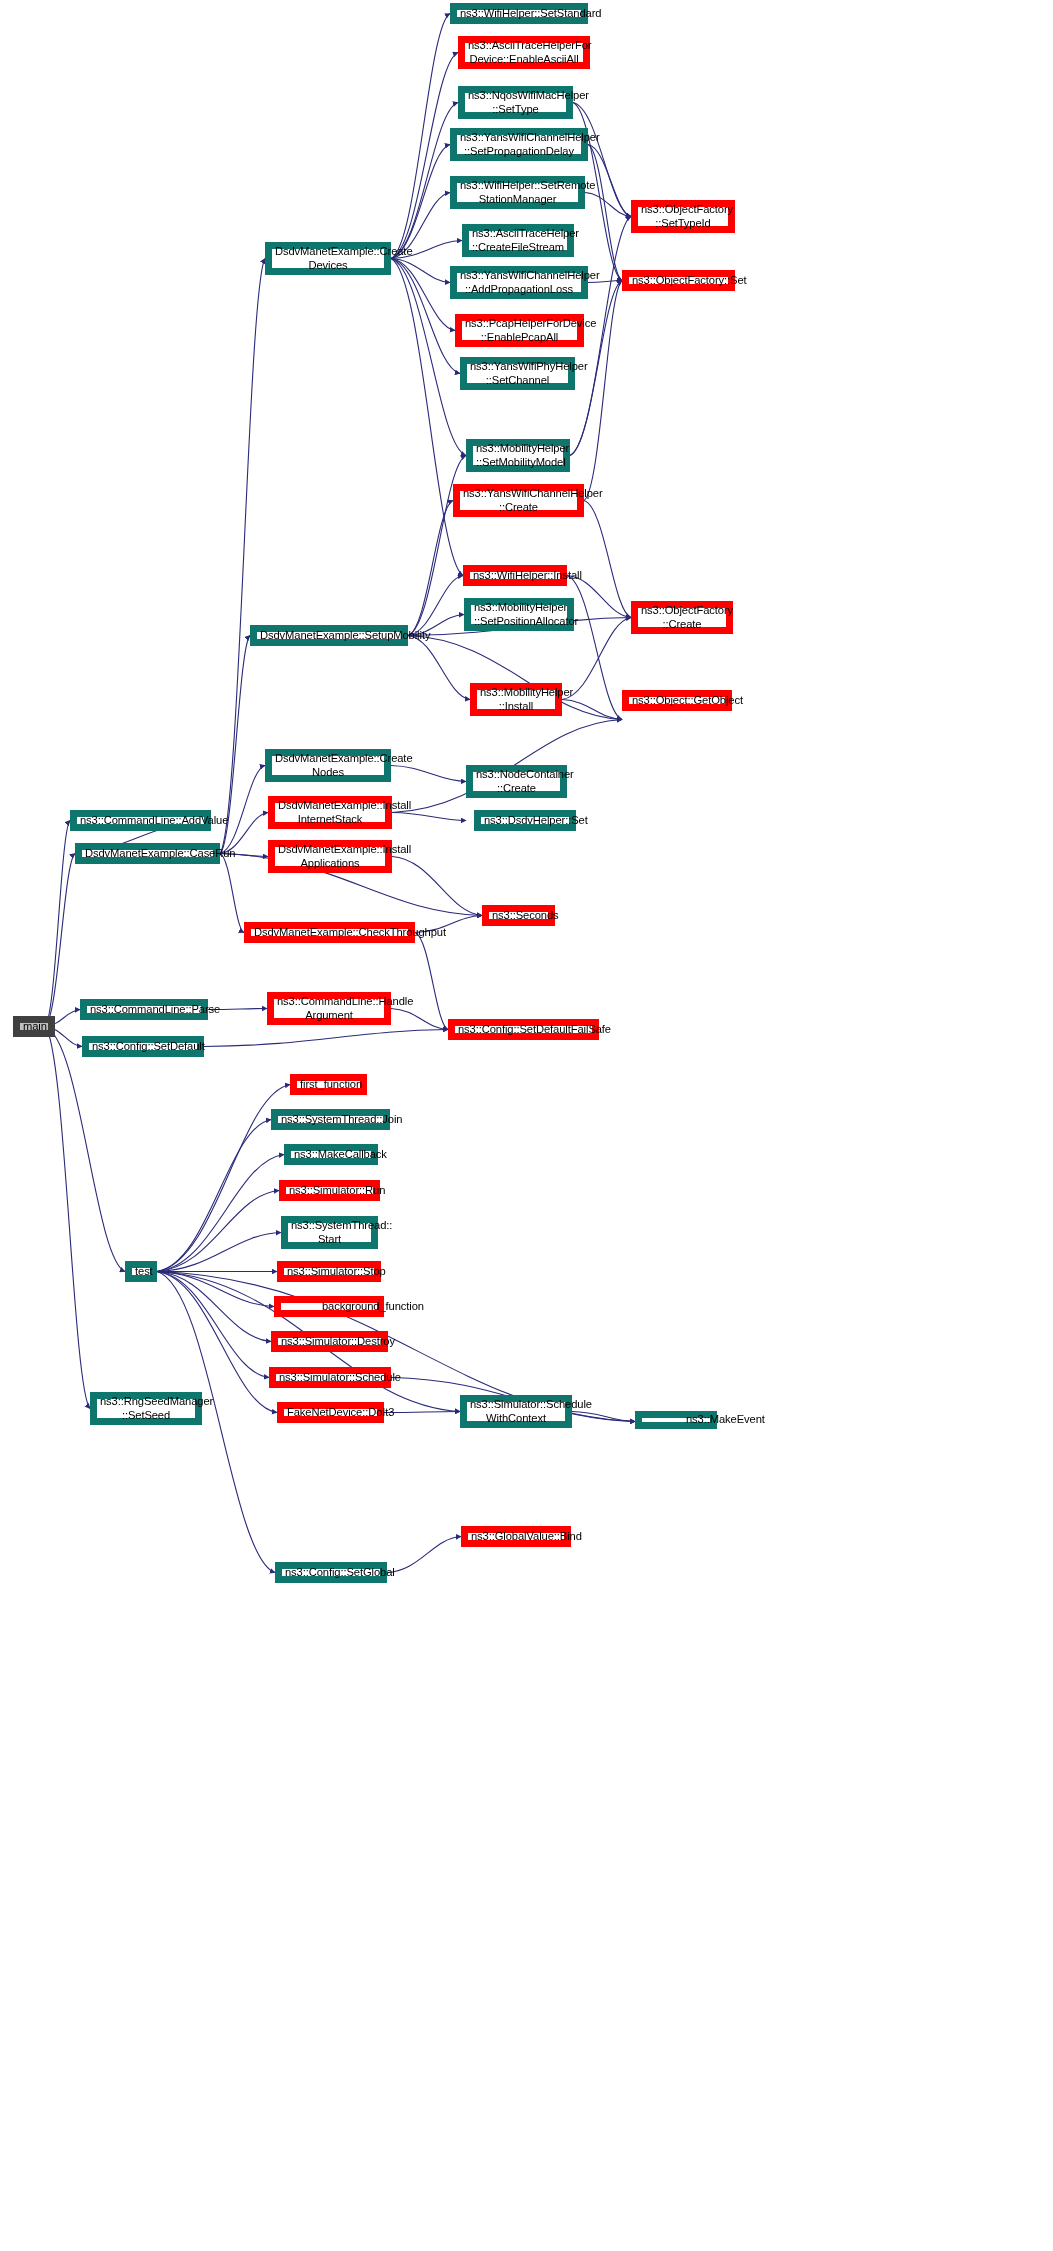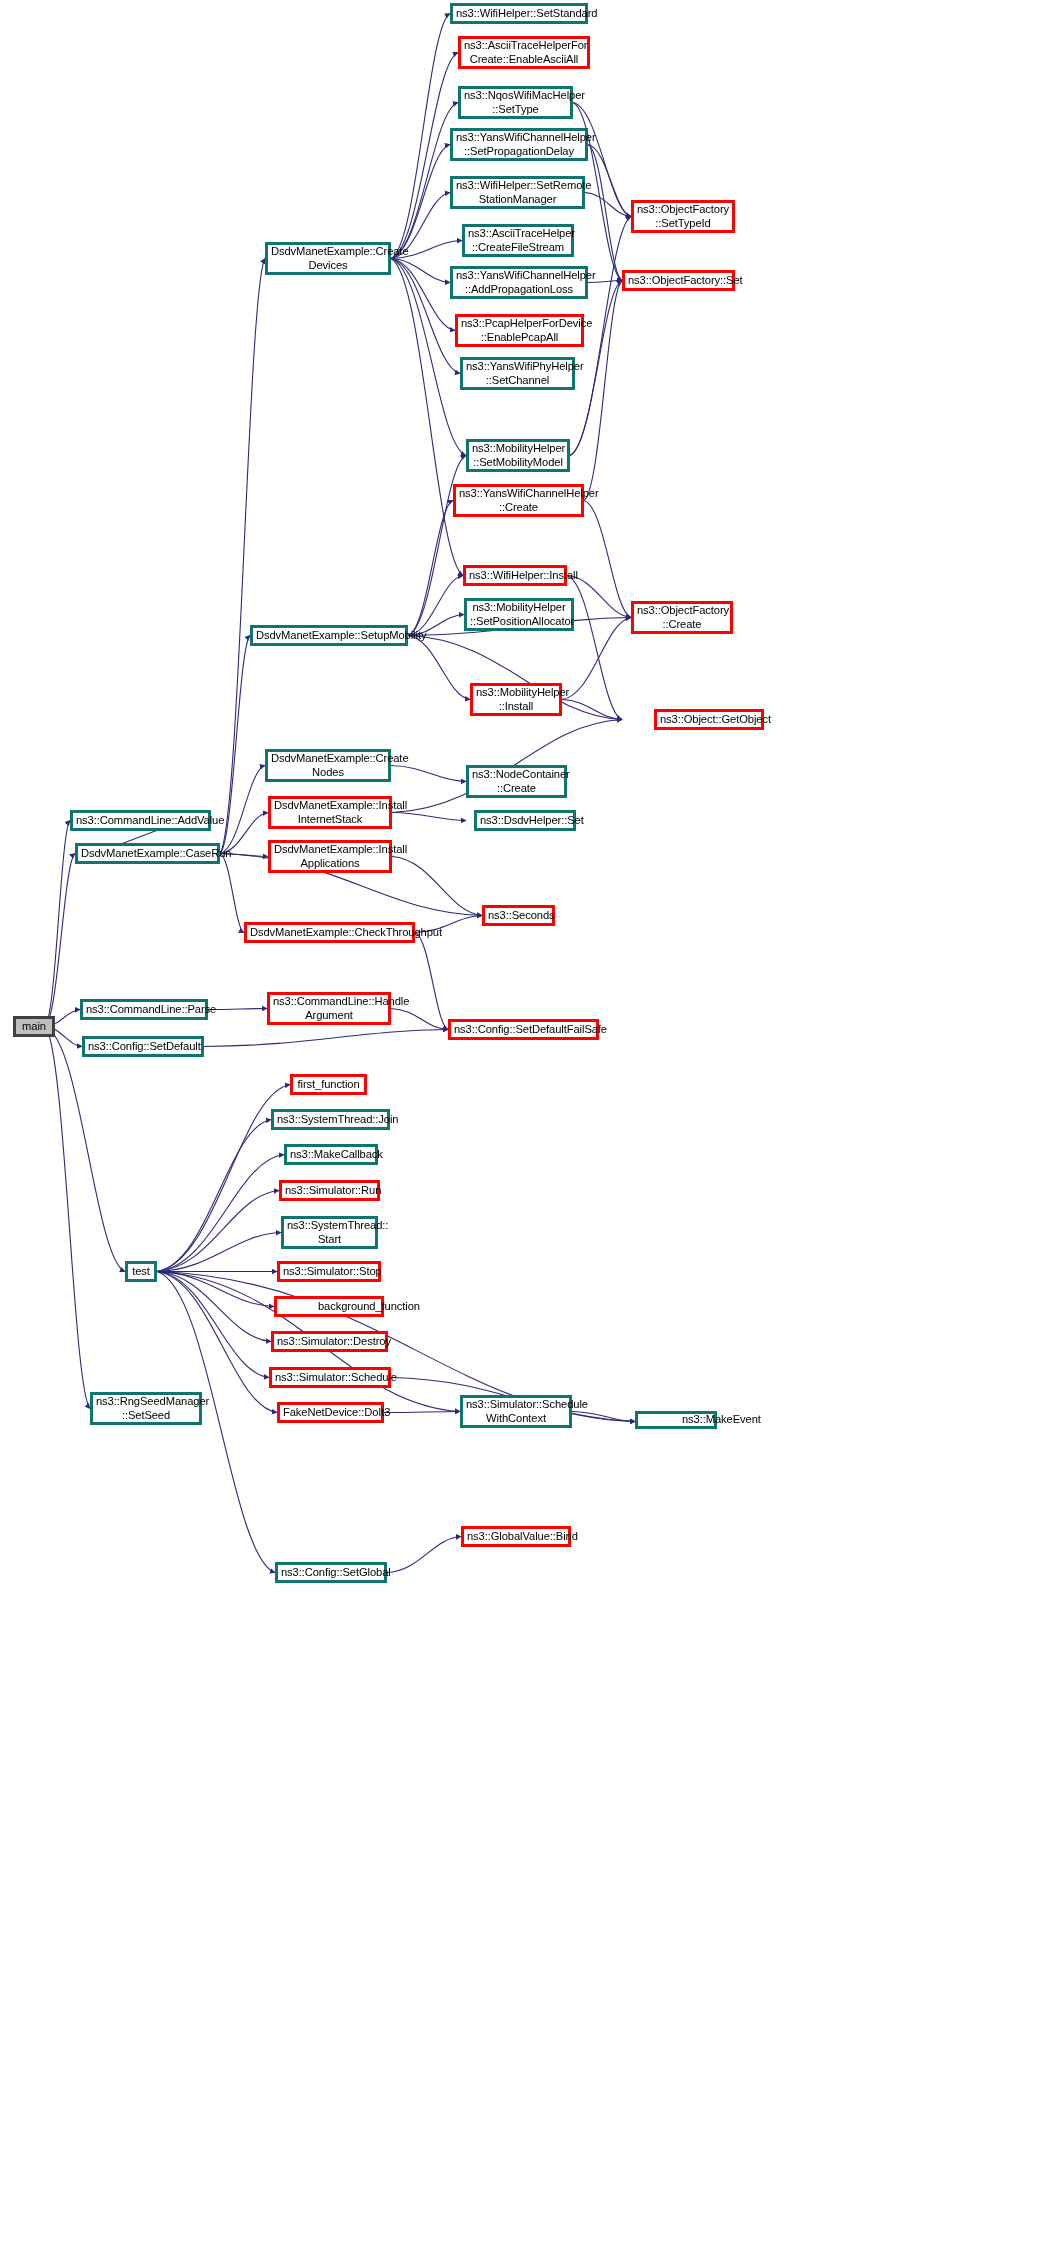--- a/index.html
+++ b/index.html
@@ -20,21 +20,21 @@
     pointer-events:none;
   }
   .node{
     position:absolute;
     box-sizing:border-box;
     display:flex;
     align-items:center;
     justify-content:center;
     text-align:center;
     background:#ffffff;
-    border:3px solid #0f766e;
+    border:7px solid #0f766e;
     color:#000000;
     font-size:11.2px;
     line-height:13.2px;
     letter-spacing:-0.1px;
     white-space:pre-line;
     padding:1px 3px;
     z-index:5;
   }
   .node.red{ border-color:#ff0000; }
   .node.root{
@@ -124,21 +124,21 @@
         <path d="M 391 1377.5 C 500.8 1379.7 542.28 1419.3 635 1421.5" fill="none" stroke="#2a2a7a" stroke-width="1.1" marker-end="url(#arrow)"></path>
         <path d="M 384 1412.5 C 418.2 1412.45 431.12 1411.55 460 1411.5" fill="none" stroke="#2a2a7a" stroke-width="1.1" marker-end="url(#arrow)"></path>
         <path d="M 572 1411.5 C 600.35 1412 611.06 1421 635 1421.5" fill="none" stroke="#2a2a7a" stroke-width="1.1" marker-end="url(#arrow)"></path>
         <path d="M 387 1572.5 C 420.3 1570.7 432.88 1538.3 461 1536.5" fill="none" stroke="#2a2a7a" stroke-width="1.1" marker-end="url(#arrow)"></path>
         <path d="M 415 932.5 C 429.85 937.35 435.46 1024.65 448 1029.5" fill="none" stroke="#2a2a7a" stroke-width="1.1" marker-end="url(#arrow)"></path>
       </g>
   </svg>
   <div id="node-layer">
       <div class="node" style="left: 450px; top: 3px; width: 138px; height: 21px;"><span>ns3::WifiHelper::SetStandard</span></div>
       <div class="node red" style="left: 458px; top: 36px; width: 132px; height: 33px;"><span>ns3::AsciiTraceHelperFor
-Create::EnableAsciiAll</span></div>
+Device::EnableAsciiAll</span></div>
       <div class="node" style="left: 458px; top: 86px; width: 115px; height: 33px;"><span>ns3::NqosWifiMacHelper
 ::SetType</span></div>
       <div class="node" style="left: 450px; top: 128px; width: 138px; height: 33px;"><span>ns3::YansWifiChannelHelper
 ::SetPropagationDelay</span></div>
       <div class="node" style="left: 450px; top: 176px; width: 135px; height: 33px;"><span>ns3::WifiHelper::SetRemote
 StationManager</span></div>
       <div class="node" style="left: 462px; top: 224px; width: 112px; height: 33px;"><span>ns3::AsciiTraceHelper
 ::CreateFileStream</span></div>
       <div class="node" style="left: 450px; top: 266px; width: 138px; height: 33px;"><span>ns3::YansWifiChannelHelper
 ::AddPropagationLoss</span></div>
@@ -155,21 +155,21 @@
 ::SetMobilityModel</span></div>
       <div class="node red" style="left: 453px; top: 484px; width: 131px; height: 33px;"><span>ns3::YansWifiChannelHelper
 ::Create</span></div>
       <div class="node red" style="left: 463px; top: 565px; width: 104px; height: 21px;"><span>ns3::WifiHelper::Install</span></div>
       <div class="node" style="left: 464px; top: 598px; width: 110px; height: 33px;"><span>ns3::MobilityHelper
 ::SetPositionAllocator</span></div>
       <div class="node red" style="left: 631px; top: 601px; width: 102px; height: 33px;"><span>ns3::ObjectFactory
 ::Create</span></div>
       <div class="node red" style="left: 470px; top: 683px; width: 92px; height: 33px;"><span>ns3::MobilityHelper
 ::Install</span></div>
-      <div class="node red" style="left: 622px; top: 709px; width: 110px; height: 21px; margin-left: 32px;"><span>ns3::Object::GetObject</span></div>
+      <div class="node red" style="left: 622px; top: 690px; width: 110px; height: 21px;"><span>ns3::Object::GetObject</span></div>
       <div class="node" style="left: 250px; top: 625px; width: 158px; height: 21px;"><span>DsdvManetExample::SetupMobility</span></div>
       <div class="node" style="left: 265px; top: 749px; width: 126px; height: 33px;"><span>DsdvManetExample::Create
 Nodes</span></div>
       <div class="node" style="left: 466px; top: 765px; width: 101px; height: 33px;"><span>ns3::NodeContainer
 ::Create</span></div>
       <div class="node red" style="left: 268px; top: 796px; width: 124px; height: 33px;"><span>DsdvManetExample::Install
 InternetStack</span></div>
       <div class="node" style="left: 466px; top: 810px; width: 102px; height: 21px; margin-left: 8px;"><span>ns3::DsdvHelper::Set</span></div>
       <div class="node red" style="left: 268px; top: 840px; width: 124px; height: 33px;"><span>DsdvManetExample::Install
 Applications</span></div>

